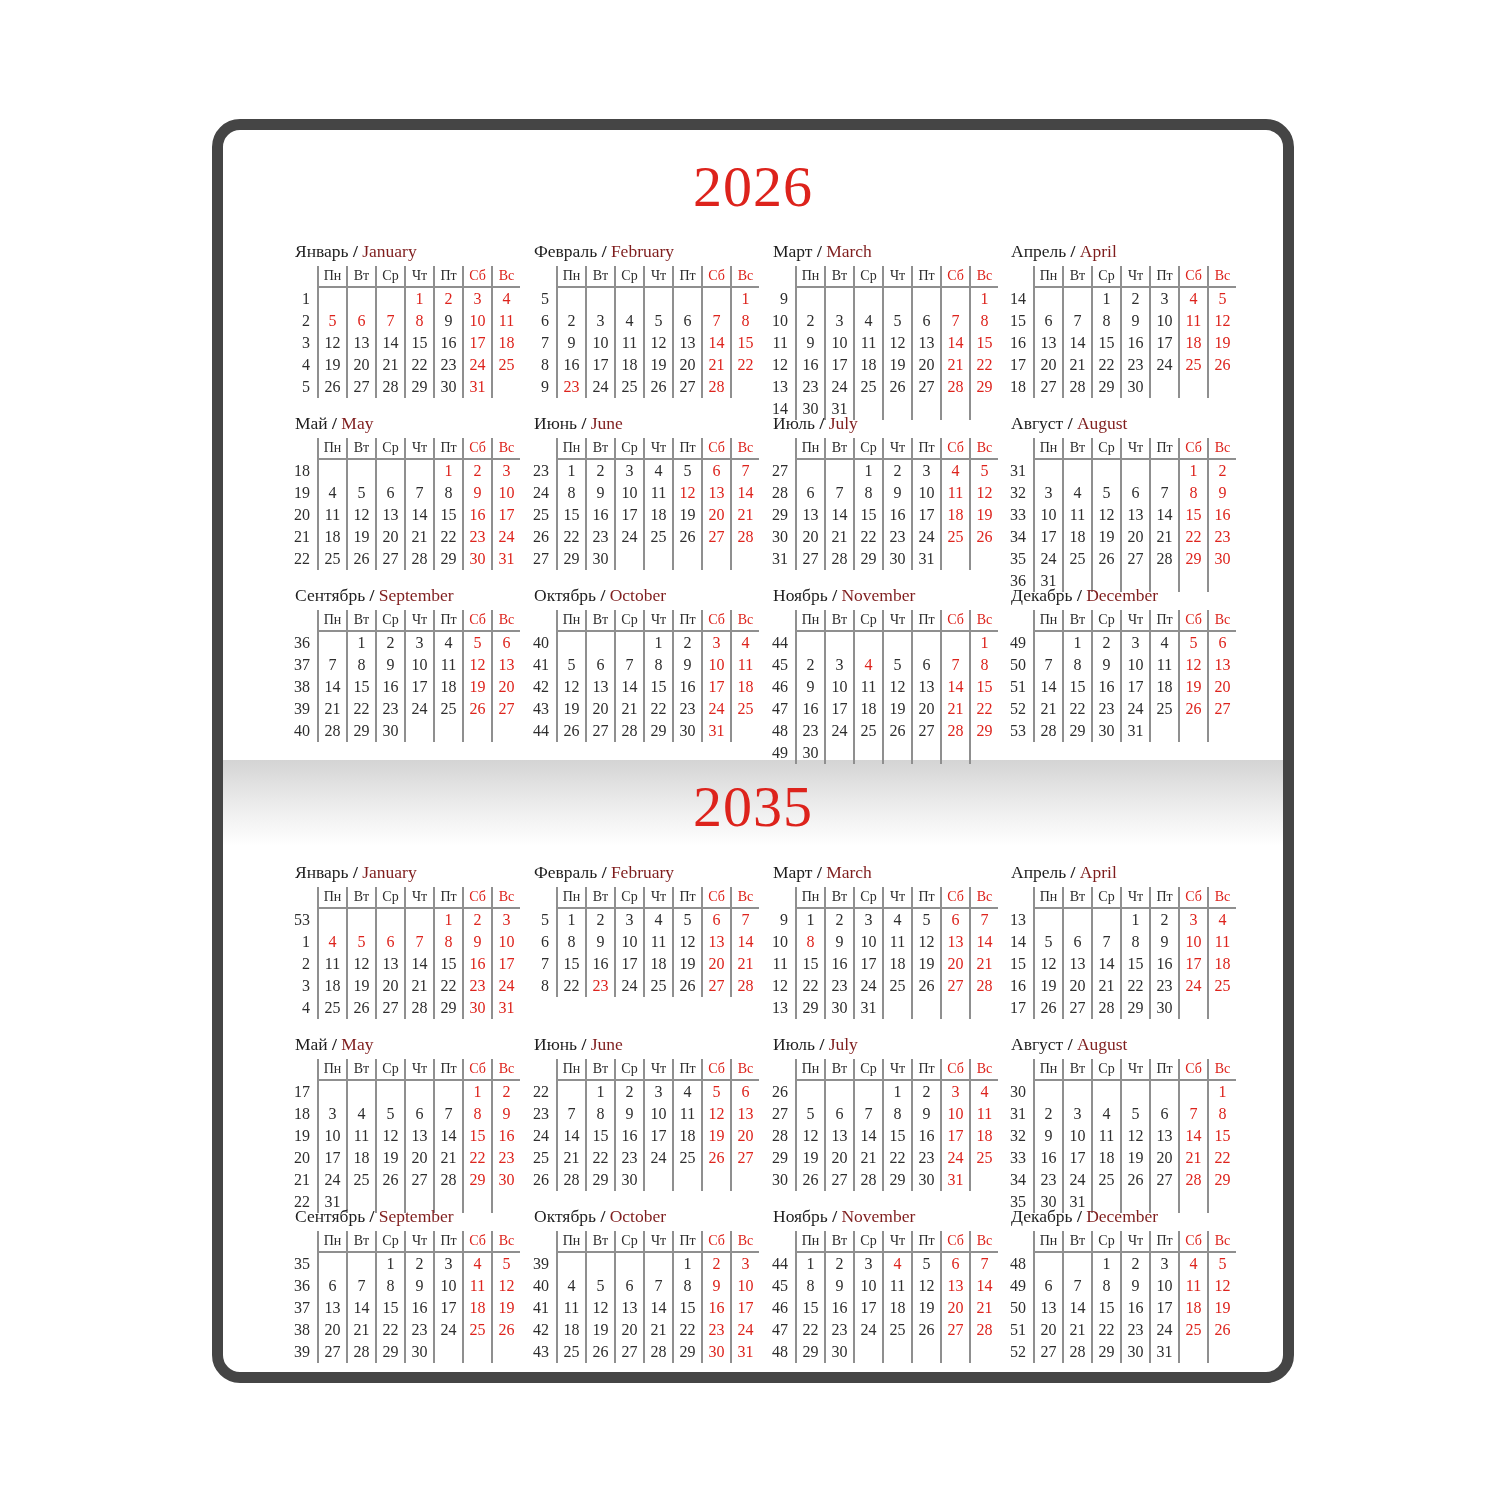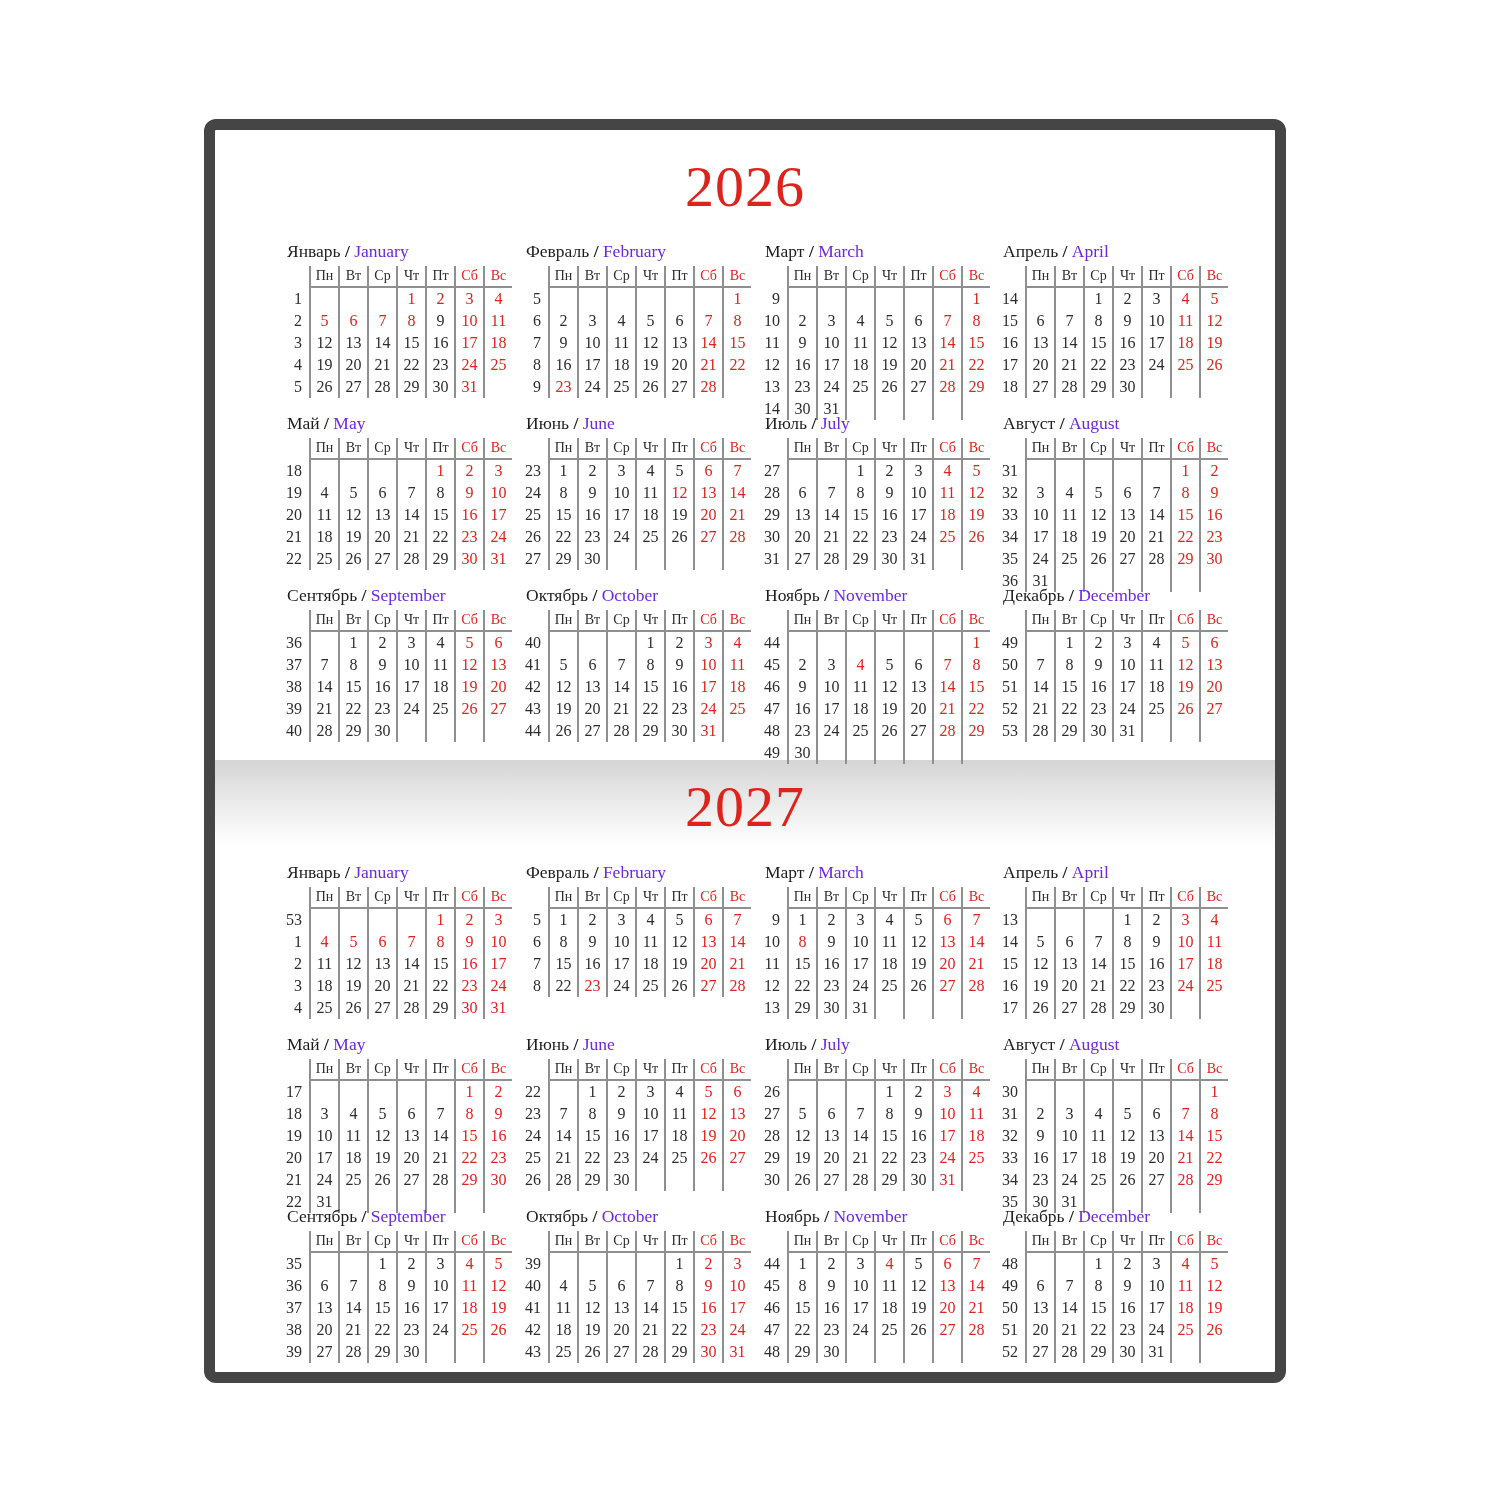--- a/index.html
+++ b/index.html
@@ -5,25 +5,25 @@
   html,body{margin:0;padding:0;}
   body{
     width:1500px;height:1500px;
     background:#ffffff;
     font-family:"Liberation Serif", serif;
     position:relative;
     overflow:hidden;
   }
   .sheet{
     position:absolute;
-    left:204px; top:119px;
+    left:212px; top:119px;
     width:1082px; height:1264px;
     box-sizing:border-box;
     border:11px solid #454545;
-    border-radius:12px;
+    border-radius:28px;
     background:#ffffff;
   }
   .fold{
     position:absolute;
     left:0; right:0;
     top:630px; height:86px;
     background:linear-gradient(180deg,#d4d4d4 0%,#e9e9e9 45%,#ffffff 100%);
     z-index:1;
   }
   .year-heading{
@@ -45,21 +45,21 @@
   }
   .month-title{
     font-size:17.5px;
     line-height:22px;
     color:#1e1e1e;
     white-space:nowrap;
     padding-left:2px;
   }
   .month-title .ru{ font-weight:normal; }
   .month-title .sep{ font-weight:bold; }
-  .month-title .en{ font-weight:normal; color:#6d28d9; }
+  .month-title .en{ font-weight:normal; color:#7f1d1d; }
   .cal{
     margin-top:4px;
     display:grid;
     grid-template-columns:24px repeat(7,29px);
     grid-auto-rows:22px;
     font-size:16px;
     color:#2d2d2d;
   }
   .cell{ display:flex; align-items:center; justify-content:center; }
   .wk{ justify-content:flex-end; padding-right:7px; }
@@ -67,21 +67,21 @@
   .hd{ font-size:14px; }
   .hd.daycol{ border-bottom:2px solid #8f8f8f; }
   .red{ color:var(--red); }
 </style>
 </head>
 <body>
 
 <div class="sheet">
   <div class="fold"></div>
   <div class="year-heading" id="year-0-heading">2026</div>
-  <div class="year-heading" id="year-1-heading">2027</div>
+  <div class="year-heading" id="year-1-heading">2035</div>
   <div id="months-root">
       <div class="month" style="left: 70px; top: 110px;">
         <div class="month-title"><span class="ru">Январь</span><span class="sep"> / </span><span class="en">January</span></div>
         <div class="cal">
           <div class="cell wk hd"></div>
           <div class="cell hd daycol">Пн</div>
           <div class="cell hd daycol">Вт</div>
           <div class="cell hd daycol">Ср</div>
           <div class="cell hd daycol">Чт</div>
           <div class="cell hd daycol">Пт</div>

